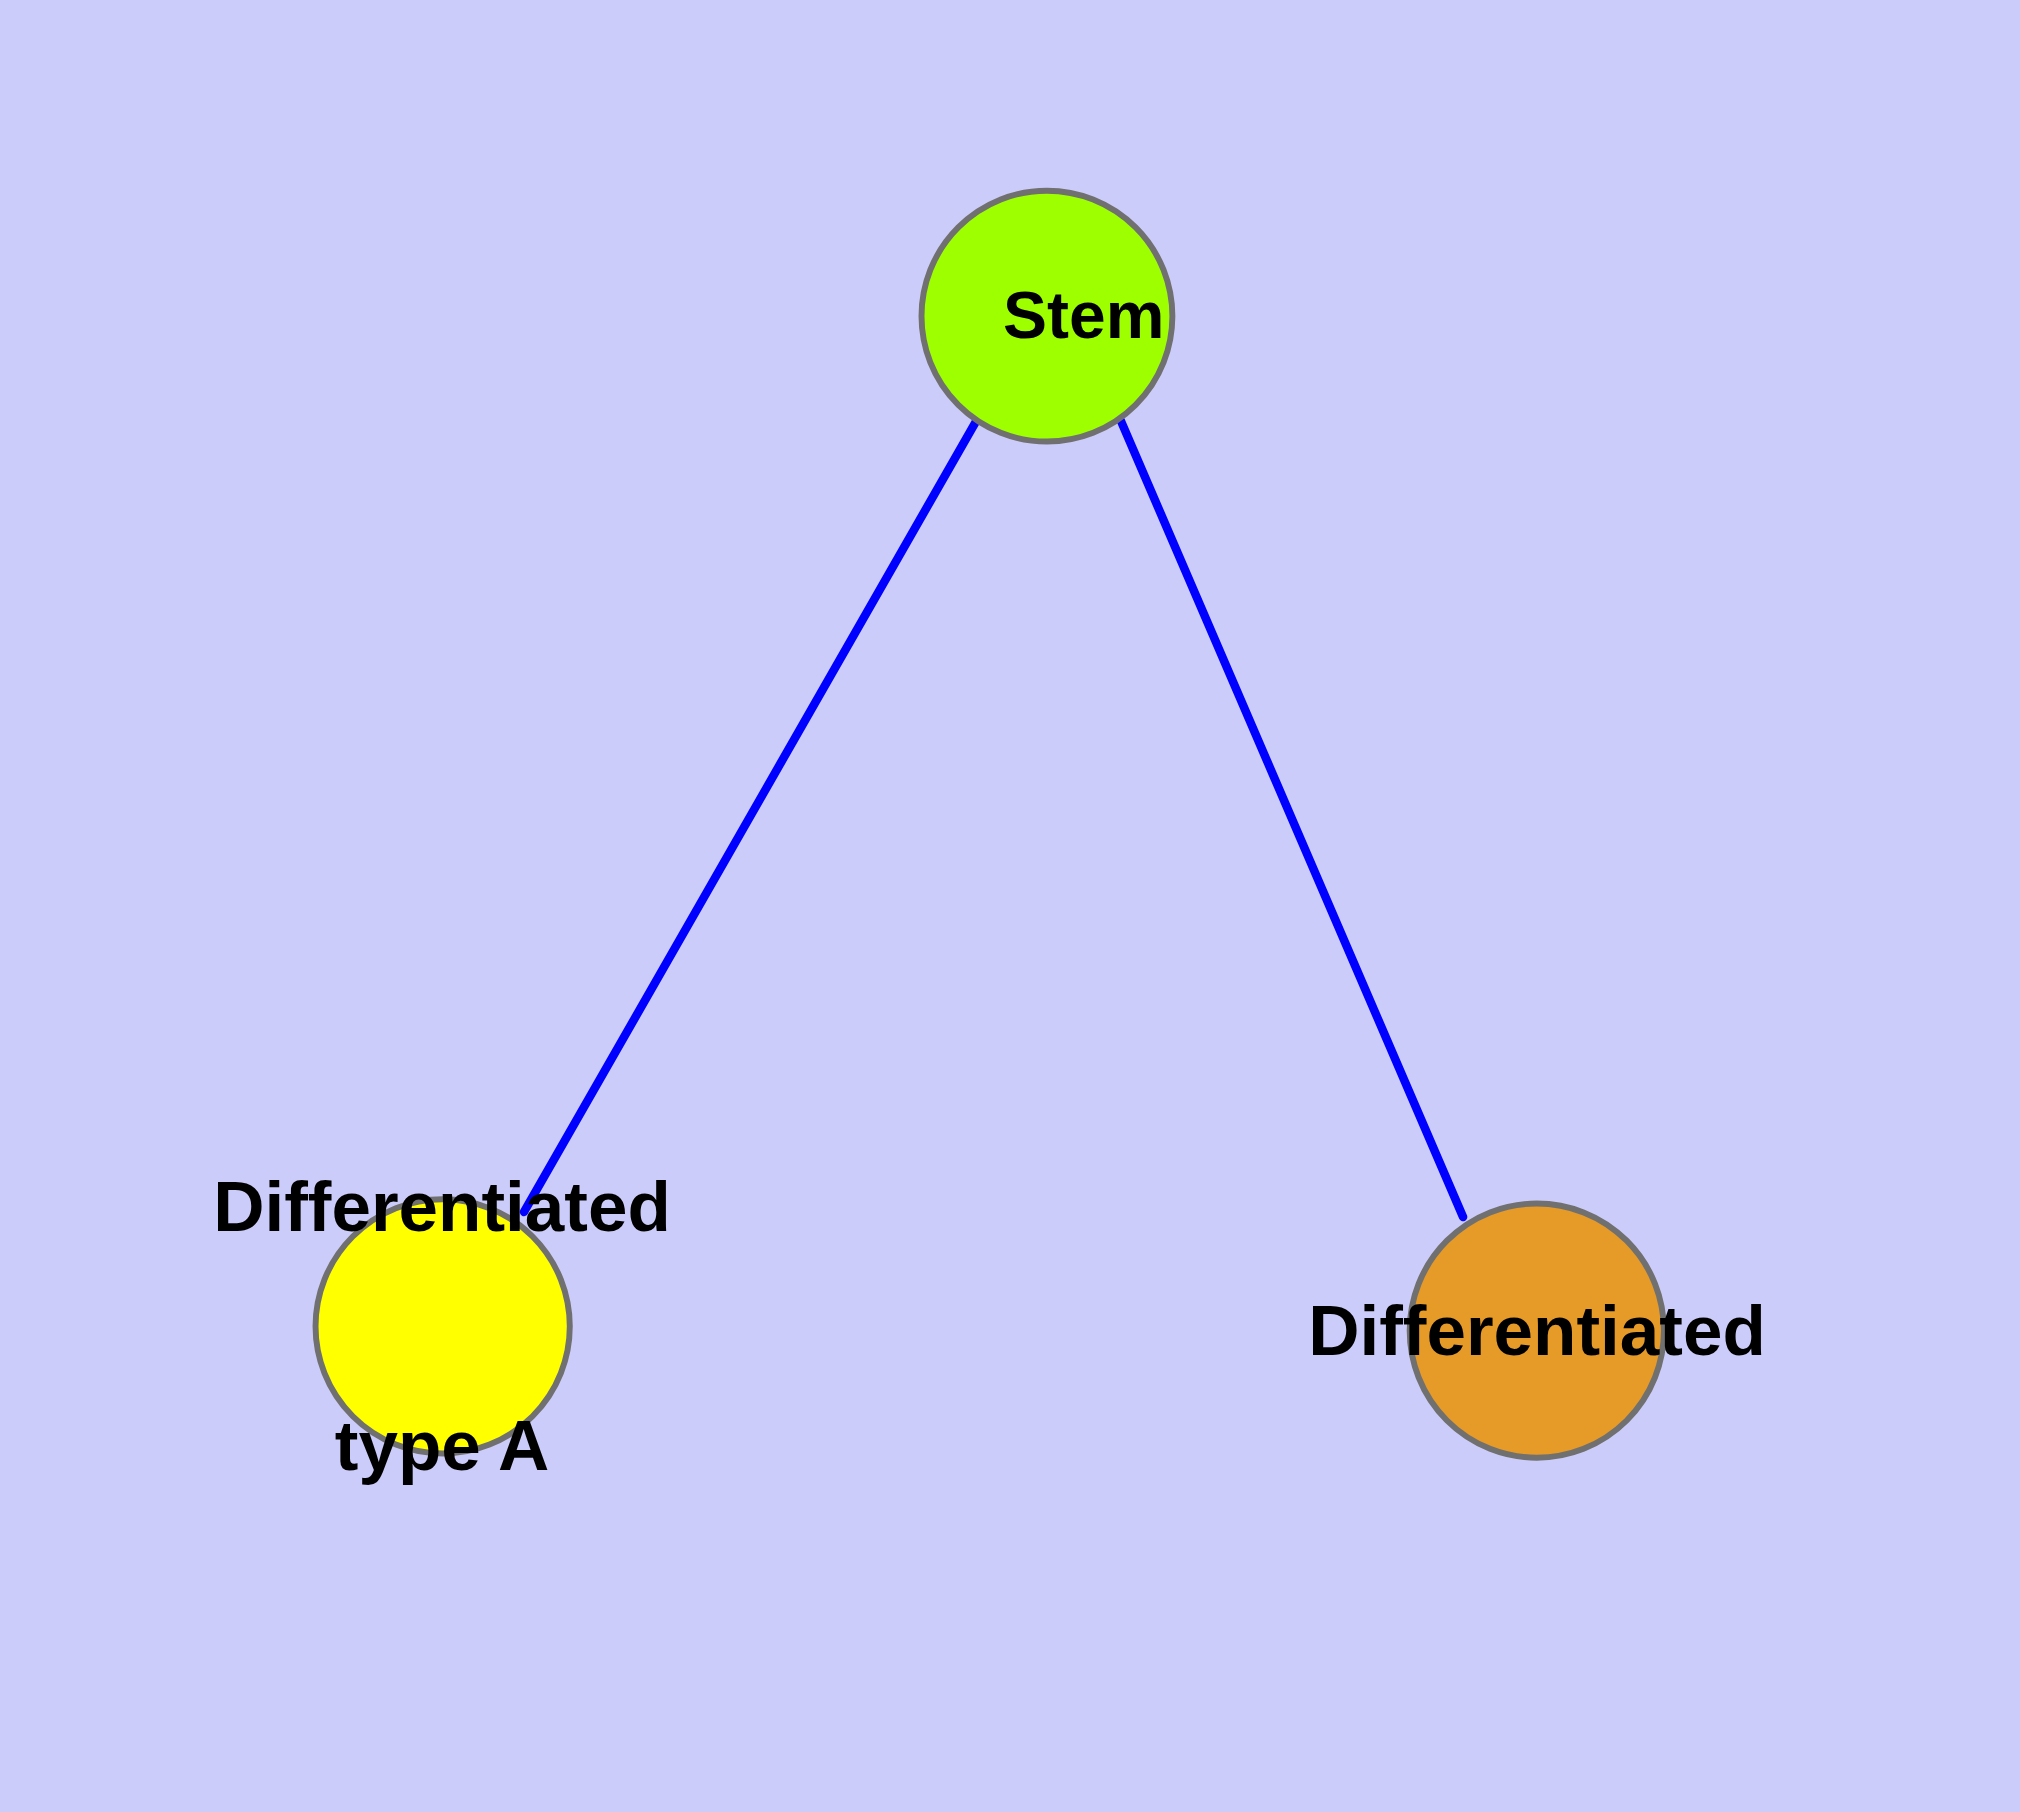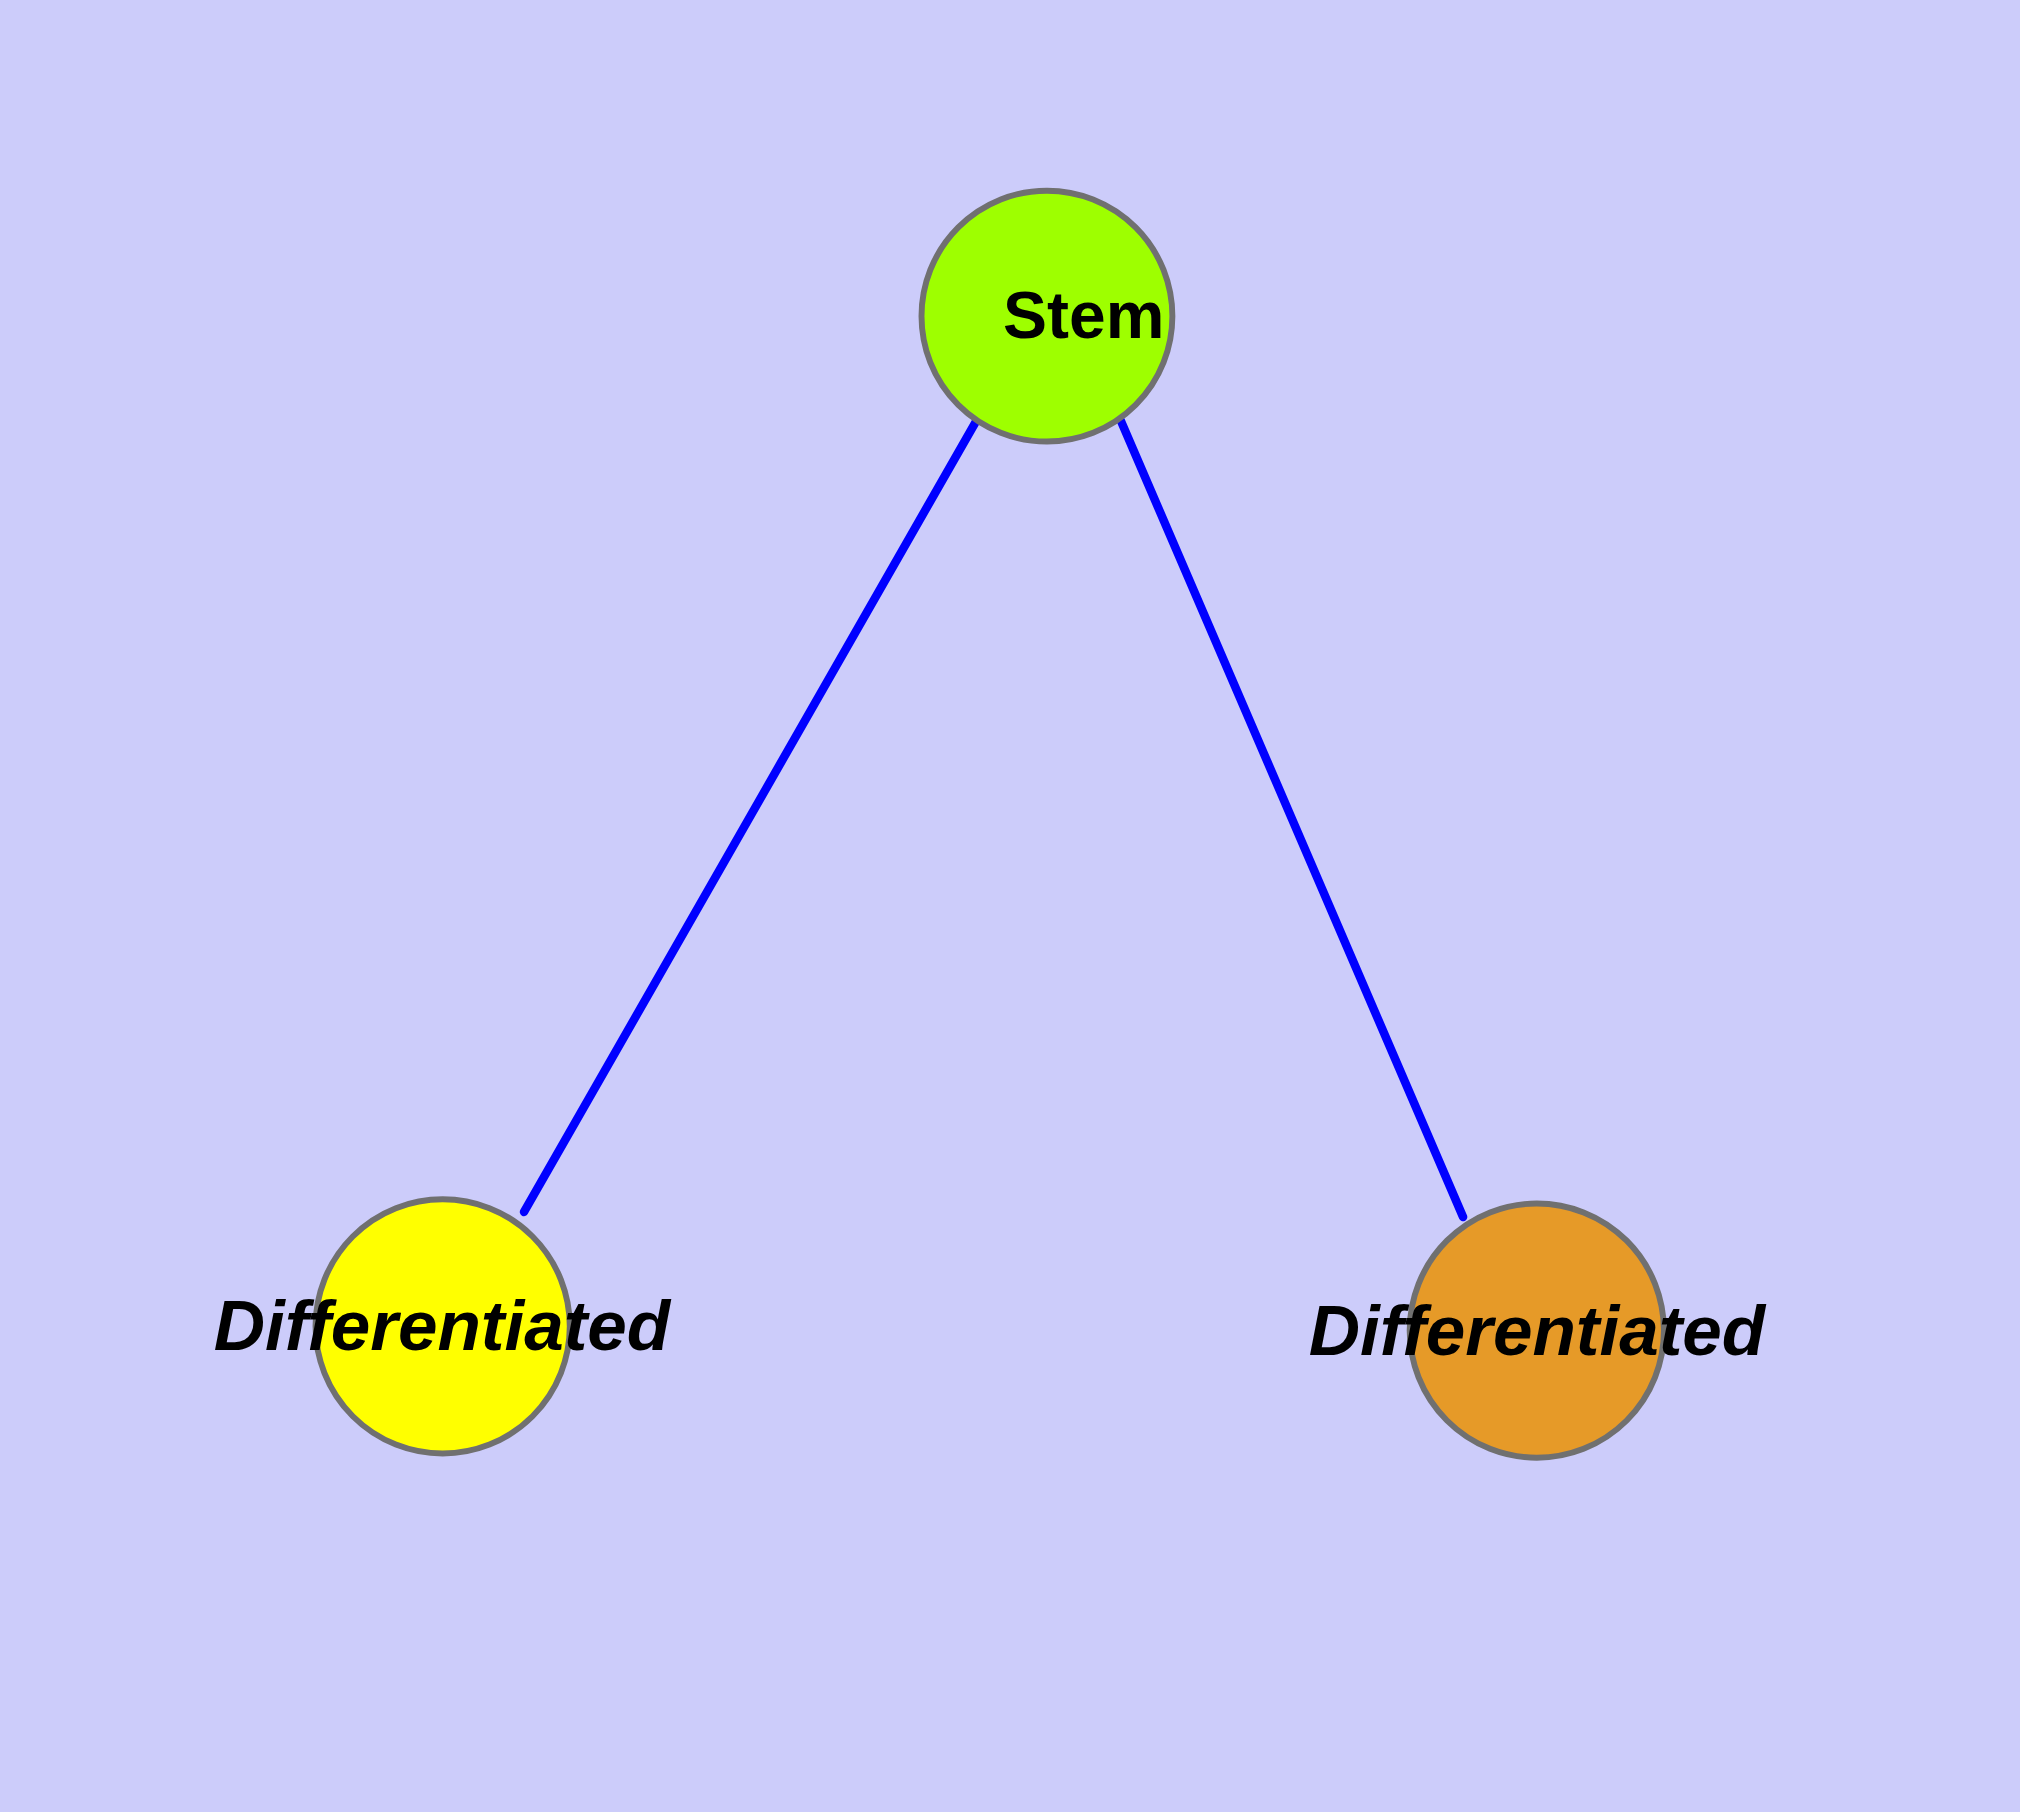--- a/index.html
+++ b/index.html
@@ -30,21 +30,21 @@
     color: #000000;
     font-family: "Liberation Sans", sans-serif;
     font-weight: bold;
     text-align: center;
     white-space: pre;
     line-height: 1.12;
     pointer-events: none;
     transform: translate(-50%, -50%);
   }
   .label-stem   { font-size: 66px; }
-  .label-diff   { font-size: 71px; font-style: italic; }
+  .label-diff   { font-size: 71px; }
 </style>
 </head>
 <body>
 
 <div id="canvas" style="width: 2021px; height: 1812px; background: rgb(204, 204, 250);">
 
   <svg id="graph-svg" viewBox="0 0 2384 2138" style="width: 2021px; height: 1812px;">
     <g>
       <line x1="1152" y1="496" x2="618" y2="1430" stroke="#0000ff" stroke-width="10" stroke-linecap="round"></line>
       <line x1="1322" y1="496" x2="1726" y2="1436" stroke="#0000ff" stroke-width="10" stroke-linecap="round"></line>
@@ -55,20 +55,21 @@
       <circle cx="1235" cy="373" r="148" fill="#9eff00" stroke="#707070" stroke-width="7"></circle>
     </g>
   </svg>
 
   <div class="node-label label-stem" style="left: 1047px; top: 316px; font-size: 66px;">
     <span>Stem</span>
   </div>
 
   <div class="node-label label-diff" style="left: 442px; top: 1326px; font-size: 71px;">
     <div>Differentiated</div>
+    <div>type A</div>
   </div>
 
   <div class="node-label label-diff" style="left: 1537px; top: 1331px; font-size: 71px;">
     <div>Differentiated</div>
   </div>
 
 </div>
 
 
 </body></html>

